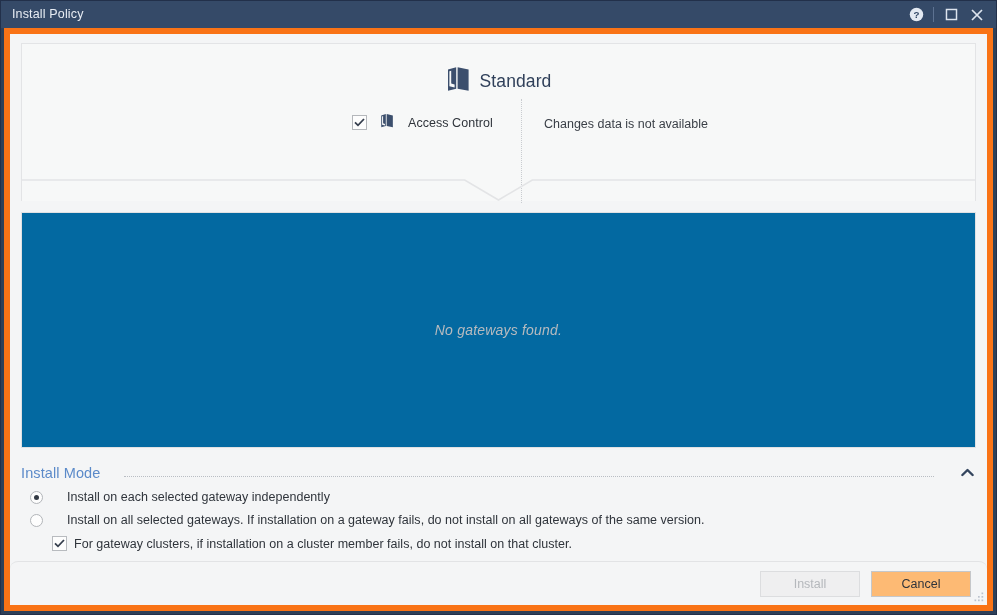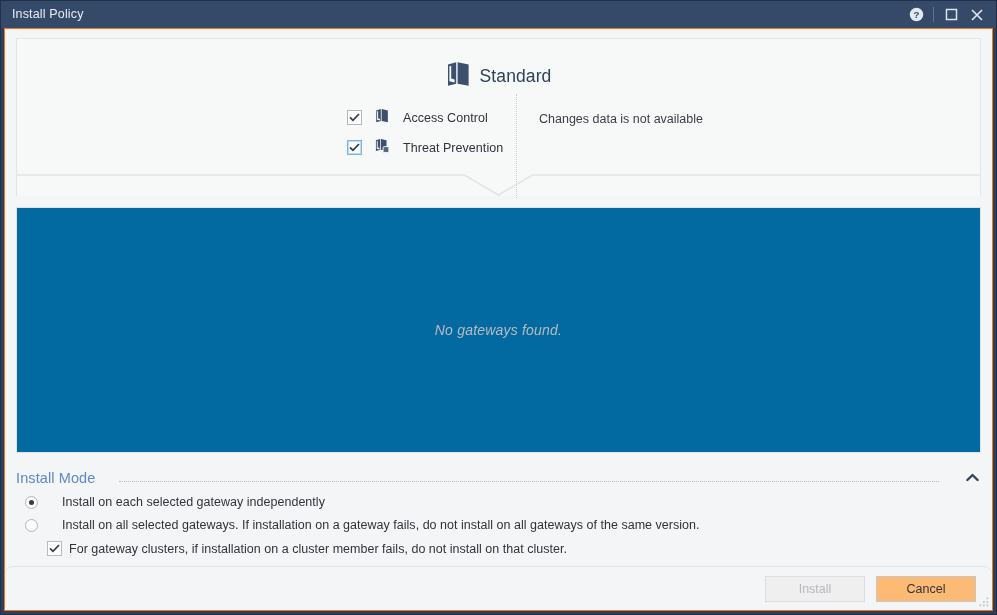--- a/index.html
+++ b/index.html
@@ -68,21 +68,21 @@
     background: #5d7characters;
     background: #5d7291;
     margin: 0 4px;
   }
 
   
   .client {
     flex: 1 1 auto;
     background: #f4f5f6;
     margin: 0 3px 3px 3px;
-    border: 1px solid #f97316;
+    border: 6px solid #f97316;
     display: flex;
     flex-direction: column;
     position: relative;
     overflow: hidden;
   }
 
   .content-area {
     flex: 1 1 auto;
     padding: 9px 11px 0 11px;
     display: flex;
@@ -373,36 +373,20 @@
               <span>
                 <svg width="15" height="15" viewBox="0 0 16 16">
                   <path d="M1.3 2.6 L6.2 1.1 L6.2 13.9 L1.3 15.1 Z" fill="#3c4f6d"></path>
                   <path d="M2.2 3.6 L2.2 12.6 L5.3 13.4 L5.3 11.6 L3.3 11 L3.3 3.3 Z" fill="#f7f8f8"></path>
                   <path d="M7.1 1.1 L13.7 2.6 L13.7 15.1 L7.1 13.9 Z" fill="#3c4f6d"></path>
                 </svg>
               </span>
               <span class="layer-label">Access Control</span>
             </div>
 
-            <div class="layer-row">
-              <span class="cb focused">
-                <svg width="11" height="9" viewBox="0 0 11 9">
-                  <path d="M1 4.3 L4 7.3 L10 1" stroke="#353e4d" stroke-width="1.8" fill="none"></path>
-                </svg>
-              </span>
-              <span>
-                <svg width="15" height="15" viewBox="0 0 16 16">
-                  <path d="M1.0 2.4 L5.6 1.0 L5.6 12.6 L1.0 13.8 Z" fill="#3c4f6d"></path>
-                  <path d="M1.9 3.4 L1.9 11.5 L4.8 12.2 L4.8 10.5 L2.9 10 L2.9 3.1 Z" fill="#f7f8f8"></path>
-                  <path d="M6.4 1.0 L12.3 2.4 L12.3 13.8 L6.4 12.6 Z" fill="#3c4f6d"></path>
-                  <rect x="8.6" y="9.2" width="6.2" height="6.2" rx="1" fill="#55657f" stroke="#f7f8f8" stroke-width="1"></rect>
-                </svg>
-              </span>
-              <span class="layer-label">Threat Prevention</span>
-            </div>
 
             <span class="vdivider"></span>
           </div>
 
           <div class="policy-col-right">
             <span class="changes-note">Changes data is not available</span>
           </div>
 
         </div>
 

